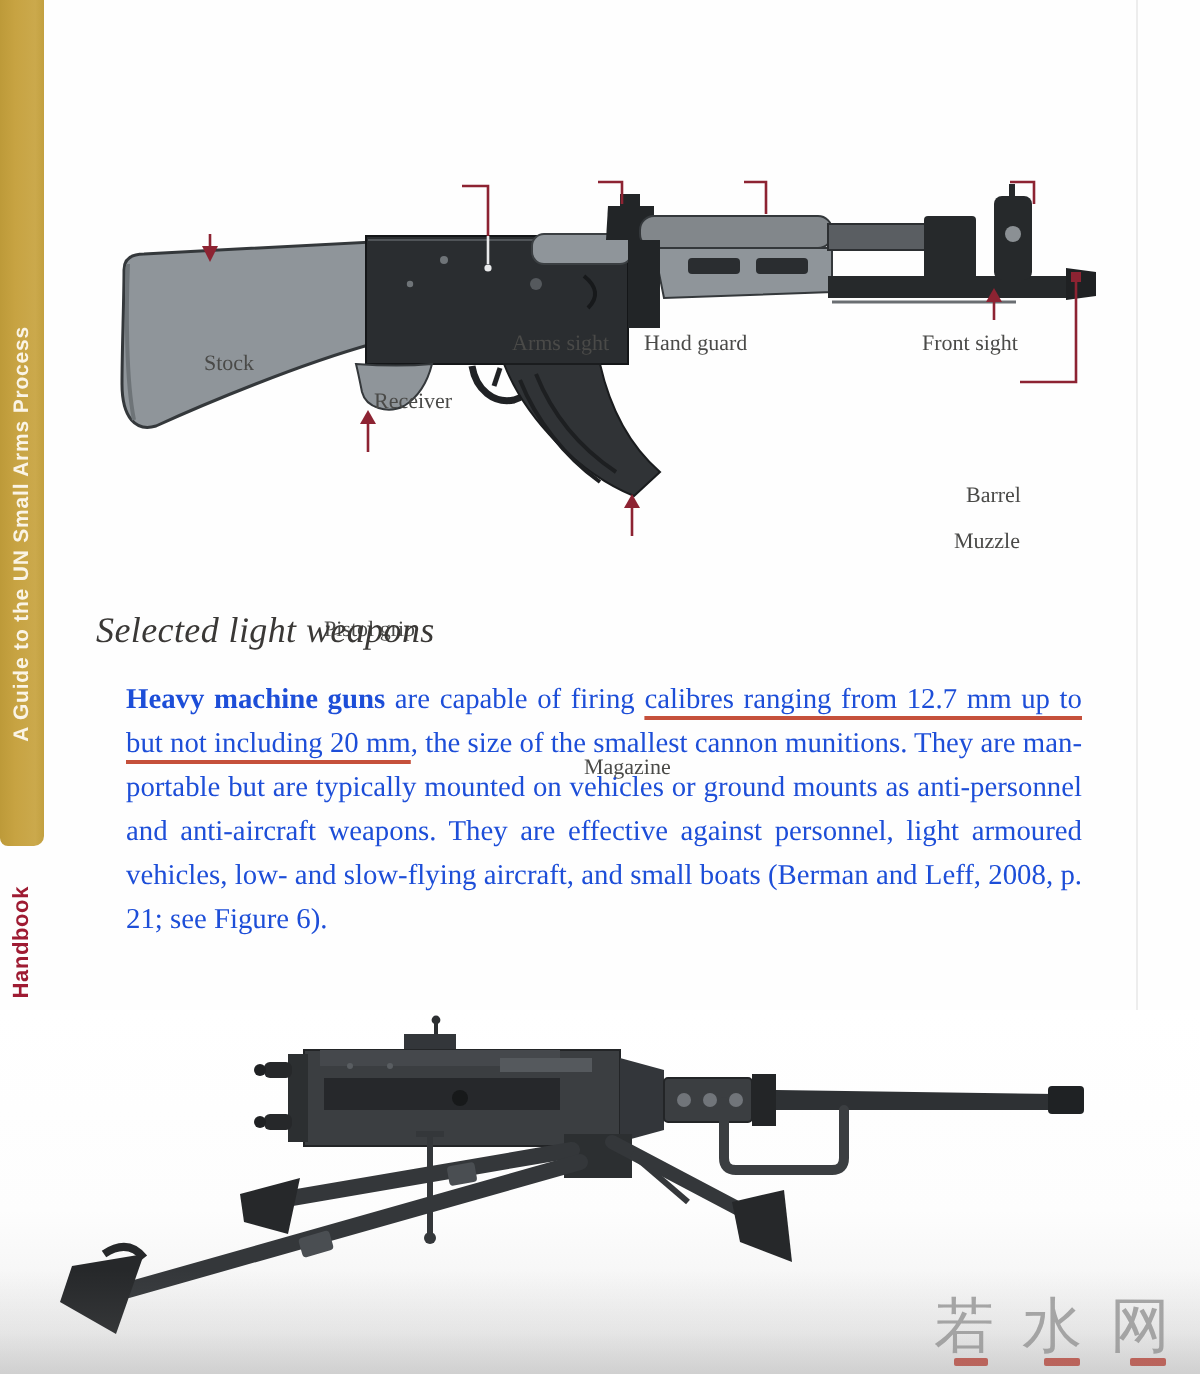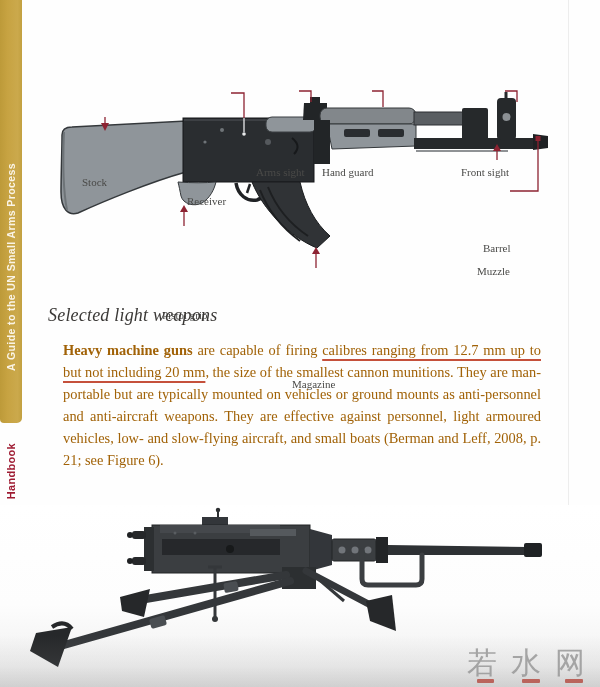--- a/index.html
+++ b/index.html
@@ -37,39 +37,39 @@
   .fig-caption .fig-label{color:#a32532;font-weight:bold;}
   .fig-caption .fig-text{margin-left:4px;}
   .cap-f5{top:53px;}
   .cap-f6{top:485px;}
   .section-heading{
     position:absolute;left:48px;top:305px;
     font-size:18px;font-style:italic;color:#3a3836;letter-spacing:.2px;
   }
   .body-paragraph{
     position:absolute;left:63px;top:339px;width:478px;
-    font-size:14.4px;line-height:22px;text-align:justify;color:#a16207;
+    font-size:14.4px;line-height:22px;text-align:justify;color:#1d4ed8;
   }
   .body-paragraph .lead-bold{font-weight:bold;}
   .body-paragraph .hl-underline{
     text-decoration:underline;
     text-decoration-color:#c5503b;
     text-decoration-thickness:2px;
     text-underline-offset:4px;
   }
   
   .ak-figure{position:absolute;left:0;top:80px;width:600px;height:220px;}
   .m2-figure{position:absolute;left:0;top:505px;width:600px;height:182px;}
   .ak-figure svg,.m2-figure svg{position:absolute;left:0;top:0;}
   .part-label{
     position:absolute;font-size:11px;color:#4a4a48;white-space:nowrap;
   }        
   
   .ak-figure .part-label{transform:translateY(-80px);} 
-  .p-stock{left:82px;top:176px;}
+  .p-stock{left:102px;top:176px;}
   .p-receiver{left:187px;top:167px;margin-top:28px;}
   .p-rearsight{left:256px;top:166px;}
   .p-handguard{left:322px;top:166px;}
   .p-frontsight{left:461px;top:166px;}
   .p-barrel{left:483px;top:242px;}
   .p-muzzle{left:477px;top:265px;}
   .p-pistolgrip{left:162px;top:309px;}
   .p-magazine{left:292px;top:350px;margin-top:28px;}
   
   .watermark{

